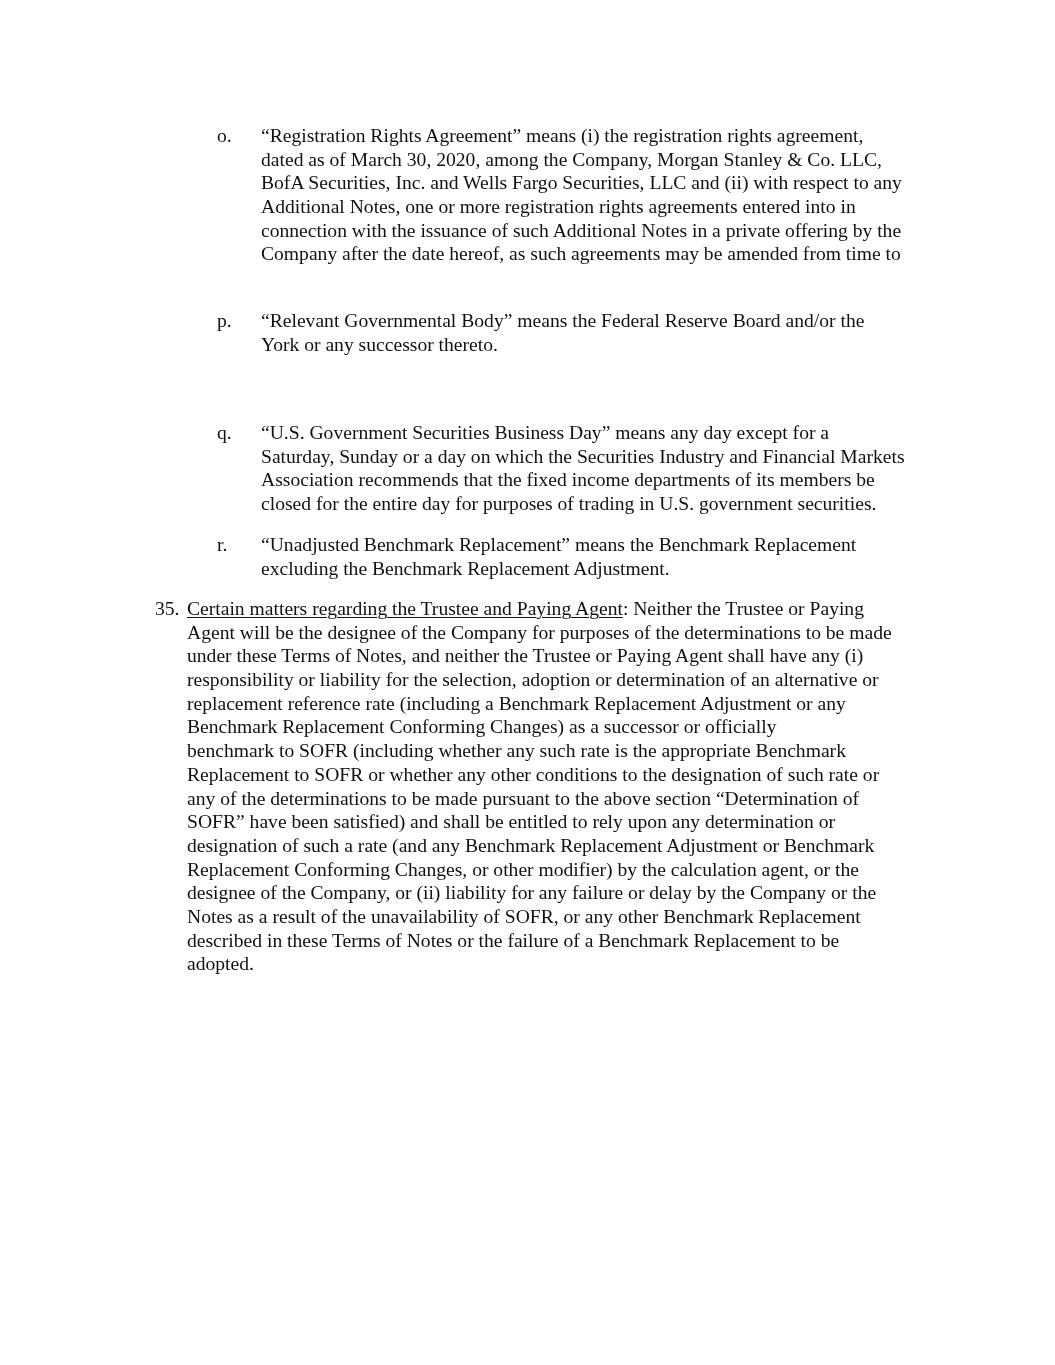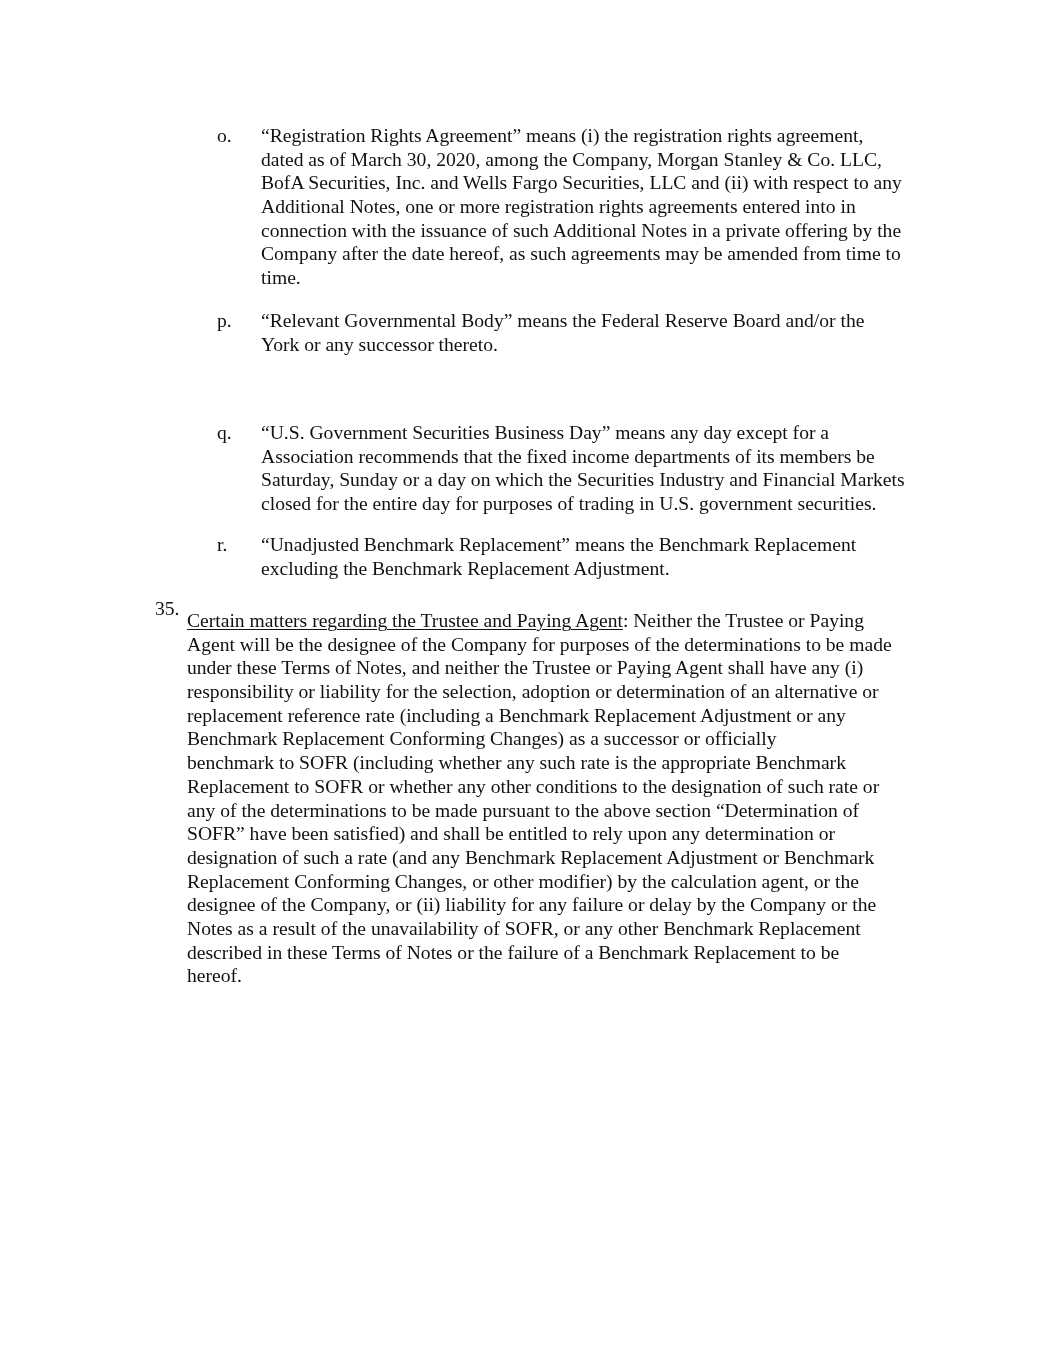--- a/index.html
+++ b/index.html
@@ -8,55 +8,54 @@
     font-family: "Liberation Serif", "DejaVu Serif", serif;
     color: #111111;
   }
   .page { position: absolute; left: 0; top: 0; width: 1055px; height: 1365px; background: #fff; }
   .item { position: absolute; font-size: 19.6px; line-height: 23.7px; }
   .item .marker { position: absolute; left: 0; top: 0; }
   .item .body { position: absolute; top: 0; white-space: nowrap; }
   .line { display: block; height: 23.7px; }
   .sub .marker { left: 0; }
   .sub .body { left: 44px; }
-  .sec .body { left: 32px; margin-top: 12px; }
+  .sec .body { left: 32px; }
   .u { text-decoration: underline; text-underline-offset: 2px; text-decoration-thickness: 1px; }
 </style>
 </head>
 <body>
 
 <div class="page">
 
   <div class="item sub" style="left:217px; top:124px;">
     <span class="marker">o.</span>
     <div class="body">
       <span class="line">“Registration Rights Agreement” means (i) the registration rights agreement,</span>
       <span class="line">dated as of March 30, 2020, among the Company, Morgan Stanley &amp; Co. LLC,</span>
       <span class="line">BofA Securities, Inc. and Wells Fargo Securities, LLC and (ii) with respect to any</span>
       <span class="line">Additional Notes, one or more registration rights agreements entered into in</span>
       <span class="line">connection with the issuance of such Additional Notes in a private offering by the</span>
       <span class="line">Company after the date hereof, as such agreements may be amended from time to</span>
-      <span class="line">time.</span>
     </div>
   </div>
 
   <div class="item sub" style="left:217px; top:309px;">
     <span class="marker">p.</span>
     <div class="body">
       <span class="line">“Relevant Governmental Body” means the Federal Reserve Board and/or the</span>
       <span class="line">York or any successor thereto.</span>
     </div>
   </div>
 
   <div class="item sub" style="left:217px; top:421px;">
     <span class="marker">q.</span>
     <div class="body">
       <span class="line">“U.S. Government Securities Business Day” means any day except for a</span>
+      <span class="line">Saturday, Sunday or a day on which the Securities Industry and Financial Markets</span>
       <span class="line">Association recommends that the fixed income departments of its members be</span>
-      <span class="line">Saturday, Sunday or a day on which the Securities Industry and Financial Markets</span>
       <span class="line">closed for the entire day for purposes of trading in U.S. government securities.</span>
     </div>
   </div>
 
   <div class="item sub" style="left:217px; top:533px;">
     <span class="marker">r.</span>
     <div class="body">
       <span class="line">“Unadjusted Benchmark Replacement” means the Benchmark Replacement</span>
       <span class="line">excluding the Benchmark Replacement Adjustment.</span>
     </div>
@@ -73,17 +72,17 @@
       <span class="line">Benchmark Replacement Conforming Changes) as a successor or officially</span>
       <span class="line">benchmark to SOFR (including whether any such rate is the appropriate Benchmark</span>
       <span class="line">Replacement to SOFR or whether any other conditions to the designation of such rate or</span>
       <span class="line">any of the determinations to be made pursuant to the above section “Determination of</span>
       <span class="line">SOFR” have been satisfied) and shall be entitled to rely upon any determination or</span>
       <span class="line">designation of such a rate (and any Benchmark Replacement Adjustment or Benchmark</span>
       <span class="line">Replacement Conforming Changes, or other modifier) by the calculation agent, or the</span>
       <span class="line">designee of the Company, or (ii) liability for any failure or delay by the Company or the</span>
       <span class="line">Notes as a result of the unavailability of SOFR, or any other Benchmark Replacement</span>
       <span class="line">described in these Terms of Notes or the failure of a Benchmark Replacement to be</span>
-      <span class="line">hereof.</span>
+      <span class="line">adopted.</span>
     </div>
   </div>
 
 </div>
 
 </body></html>

